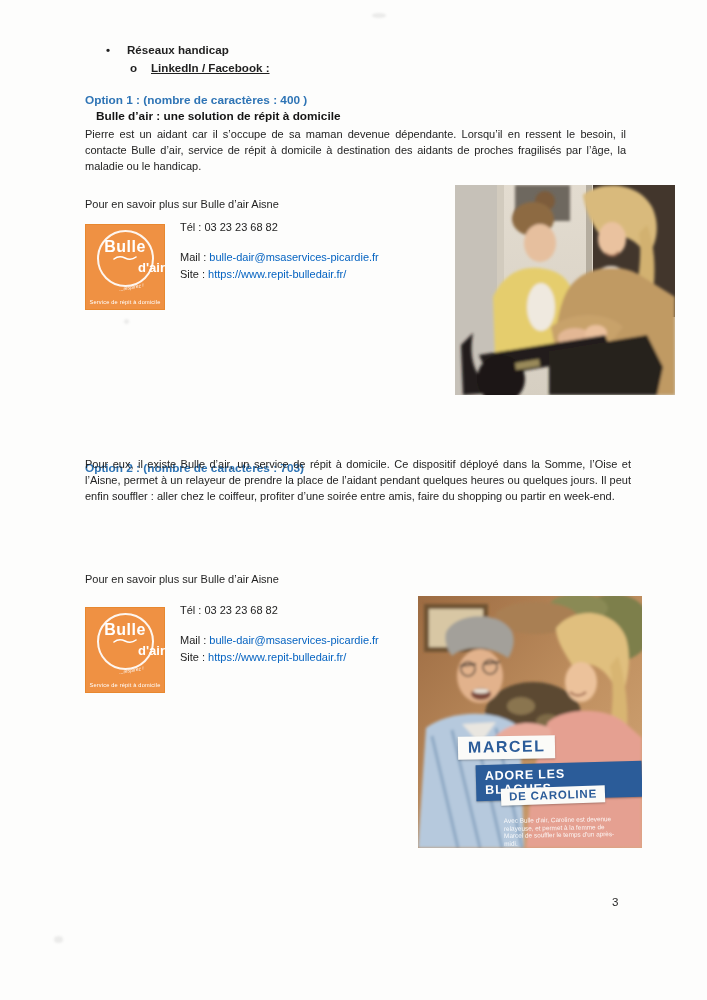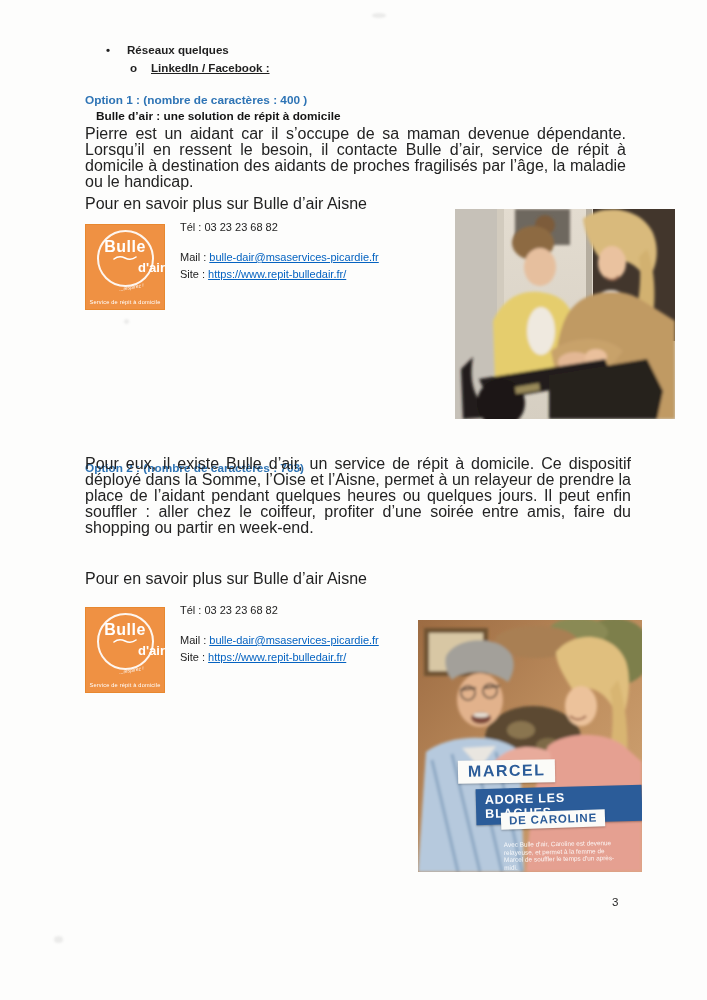--- a/index.html
+++ b/index.html
@@ -3,51 +3,51 @@
 <meta charset="utf-8">
 <style>
   html,body{margin:0;padding:0;}
   body{
     width:707px;height:1000px;position:relative;overflow:hidden;
     background:#fdfdfc;
     font-family:"Liberation Sans","DejaVu Sans",sans-serif;
     color:#1f1f1f;
   }
   .abs{position:absolute;}
-  .txt{font-size:16px;line-height:16px;}
+  .txt{font-size:11px;line-height:16px;}
 
   
   .bullet-row{position:absolute;font-size:11.6px;font-weight:700;}
   .bullet-marker{display:inline-block;width:21px;}
 
   
   .opt-heading{position:absolute;left:85px;font-size:11.8px;font-weight:700;color:#2e74b5;}
   .doc-title{position:absolute;left:85px;font-size:11.8px;font-weight:700;color:#141414;padding-left:11px;}
 
   
   .para{position:absolute;left:85px;text-align:justify;color:#232323;}
   .para p{margin:0;}
 
   
   .contact{position:absolute;left:180px;font-size:11px;color:#232323;}
   .contact .tel-line{margin-bottom:16px;}
   .contact .line{line-height:17px;}
-  .contact a{color:#0563c1;text-decoration:underline;cursor:pointer;margin-left:3px;}
+  .contact a{color:#0563c1;cursor:pointer;margin-left:3px;}
 
   
   .logo{position:absolute;left:85px;width:80px;height:86px;background:#ef9143;box-shadow:0 0 0 1px #e8882f inset;}
   .logo-circle{position:absolute;left:12px;top:6px;width:53px;height:53px;border:2px solid rgba(255,255,255,.92);border-radius:50%;}
   .logo-w1{position:absolute;left:0;top:14px;width:100%;text-align:center;color:#fff;font-weight:700;font-size:16px;letter-spacing:.5px;}
   .logo-wave{position:absolute;left:28px;top:31px;}
   .logo-w2{position:absolute;left:0;top:36px;width:100%;text-align:right;color:#fff;font-weight:700;font-size:13px;}
   .logo-tag{position:absolute;left:34px;top:60px;color:rgba(255,255,255,.9);font-size:5px;font-style:italic;transform:rotate(-10deg);white-space:nowrap;}
   .logo-sub{position:absolute;left:0;bottom:5px;width:100%;text-align:center;color:#fff;font-size:5.6px;letter-spacing:.2px;white-space:nowrap;}
 
   
-  .photo{position:absolute;overflow:hidden;background:#ec4899;margin-top:24px;}
+  .photo{position:absolute;overflow:hidden;background:#ec4899;}
   .photo svg{display:block;}
 
   
   .ov-white{position:absolute;background:#fbfbf8;color:#2b5c99;font-weight:700;box-shadow:0 1px 2px rgba(0,0,0,.25);}
   .ov-blue{position:absolute;background:#2b5c99;color:#fff;font-weight:700;box-shadow:0 1px 2px rgba(0,0,0,.3);}
   .ov1{left:40px;top:140px;font-size:16px;letter-spacing:1.5px;padding:2px 10px 3px;transform:rotate(-1deg);}
   .ov2{left:58px;top:167px;font-size:12.5px;letter-spacing:.8px;padding:4px 9px;transform:rotate(-1.5deg);}
   .ov3{left:83px;top:191px;font-size:11.5px;letter-spacing:.8px;padding:2px 8px 3px;transform:rotate(-2deg);}
   .ph-caption{position:absolute;left:86px;top:220px;width:114px;color:rgba(255,255,255,.88);font-size:6.4px;line-height:7.6px;transform:rotate(-1deg);}
 
@@ -60,21 +60,21 @@
 </head>
 <body>
 
 <div class="page">
 
   <div class="smudge" style="left:372px;top:13px;width:14px;height:5px;"></div>
   <div class="smudge" style="left:124px;top:319px;width:5px;height:5px;"></div>
   <div class="smudge" style="left:54px;top:936px;width:9px;height:7px;"></div>
 
   <div class="bullet-row" style="left:106px;top:43px;">
-    <span class="bullet-marker">•</span><span>Réseaux quelques</span>
+    <span class="bullet-marker">•</span><span>Réseaux handicap</span>
   </div>
   <div class="bullet-row" style="left:130px;top:61px;text-decoration:underline;">
     <span class="bullet-marker">o</span><span>LinkedIn / Facebook :</span>
   </div>
 
   <div class="opt-heading" style="top:93px;">Option 1 : (nombre de caractères : 400 )</div>
   <div class="doc-title" style="top:109px;">Bulle d’air : une solution de répit à domicile</div>
   <div class="para txt" style="top:126px;width:541px;">
     <p>Pierre est un aidant car il s’occupe de sa maman devenue dépendante. Lorsqu’il en ressent le besoin, il contacte Bulle d’air, service de répit à domicile à destination des aidants de proches fragilisés par l’âge, la maladie ou le handicap.</p>
   </div>

